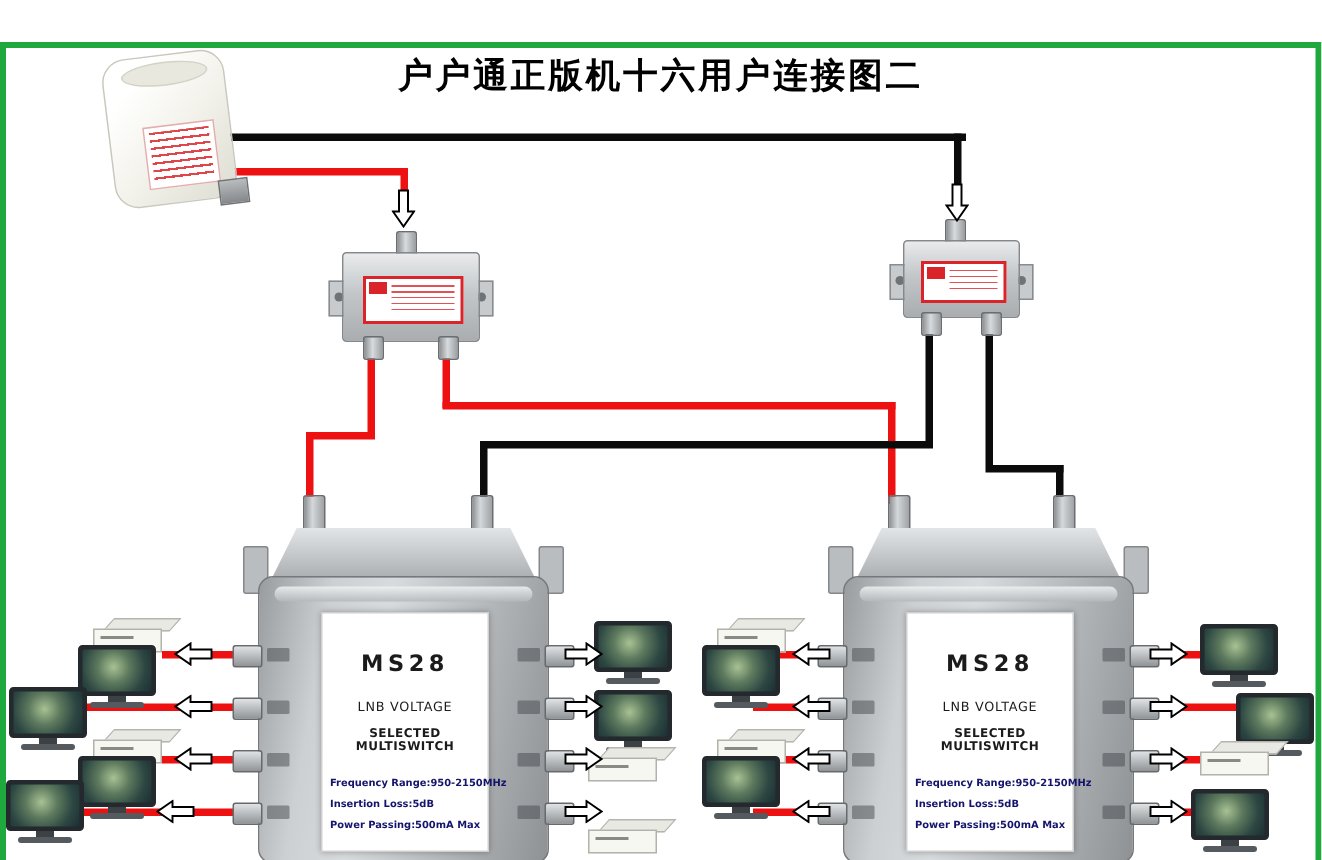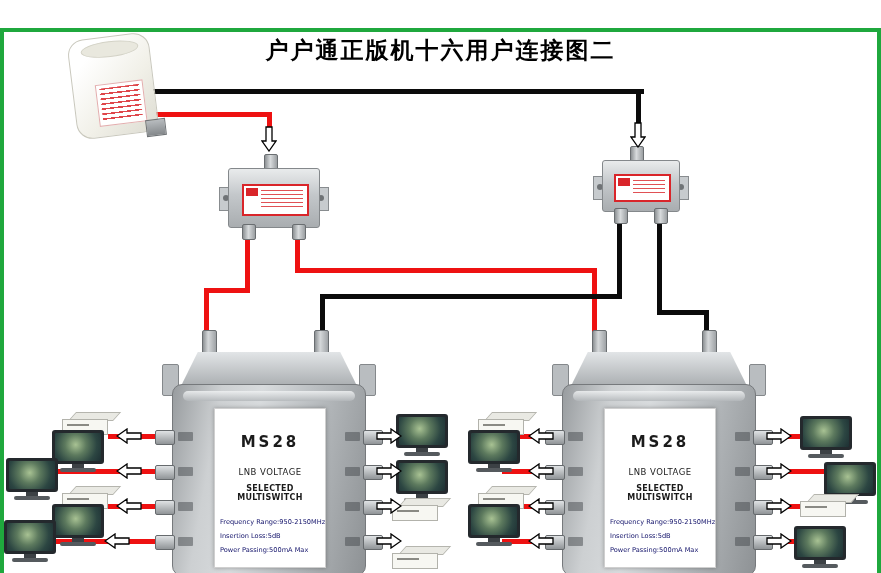--- a/index.html
+++ b/index.html
@@ -47,21 +47,21 @@
   .ms-body{position:absolute;top:54px;left:8px;right:8px;bottom:22px;border-radius:10px;border:1px solid #76797c;
     background:linear-gradient(100deg,#989c9f 0%,#cdd0d2 22%,#d8dbdd 40%,#bcc0c3 62%,#8e9295 100%);}
   .ms-body::before{content:"";position:absolute;left:10px;right:10px;top:6px;height:10px;border-radius:5px;
     background:linear-gradient(180deg,#f0f2f3,#b4b8bb);opacity:.85;}
   .ms-panel{position:absolute;top:78px;left:50px;width:110px;height:158px;background:#fff;border:1px solid #cfcfcf;
     box-shadow:0 0 4px rgba(0,0,0,.3);text-align:center;color:#1b1b1b;z-index:3;}
   .ms-model{margin-top:24px;font-size:15px;letter-spacing:3px;font-weight:600;}
   .ms-sub{margin-top:16px;font-size:8.5px;font-weight:400;letter-spacing:.5px;}
   .ms-sub2{margin-top:7px;font-size:8px;font-weight:700;letter-spacing:.3px;}
   .ms-specs{margin-top:16px;text-align:left;padding:0 5px;}
-  .ms-spec{font-size:6.6px;font-weight:400;margin-top:6px;white-space:nowrap;color:#14146b;}
+  .ms-spec{font-size:6.6px;font-weight:700;margin-top:6px;white-space:nowrap;color:#14146b;}
   .ms-port{position:absolute;width:18px;height:13px;background:linear-gradient(180deg,#e0e3e5,#909497);
     border:1px solid #666a6d;border-radius:2px;}
   .pl{left:-9px;}.pr{right:-9px;}
   .ms-mark{position:absolute;width:15px;height:9px;background:#454a4e;opacity:.5;border-radius:1px;}
   .ml{left:14px;}.mr{right:14px;}
   .ms-foot{position:absolute;bottom:0;width:56px;height:22px;background:linear-gradient(180deg,#cdd0d2,#8f9396);
     clip-path:polygon(15% 0,85% 0,100% 100%,0 100%);}
   .fl{left:24px;}.fr{right:24px;}
   .ms-hole{position:absolute;left:50%;top:9px;transform:translateX(-50%);width:16px;height:7px;background:#53575a;border-radius:3px;}
   

